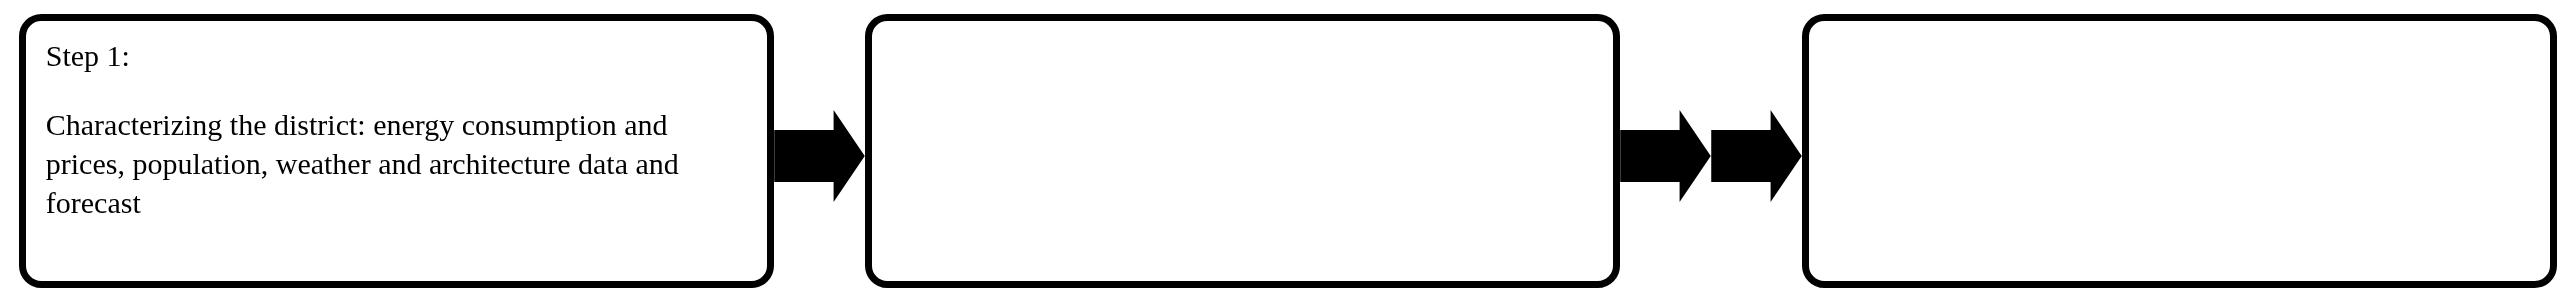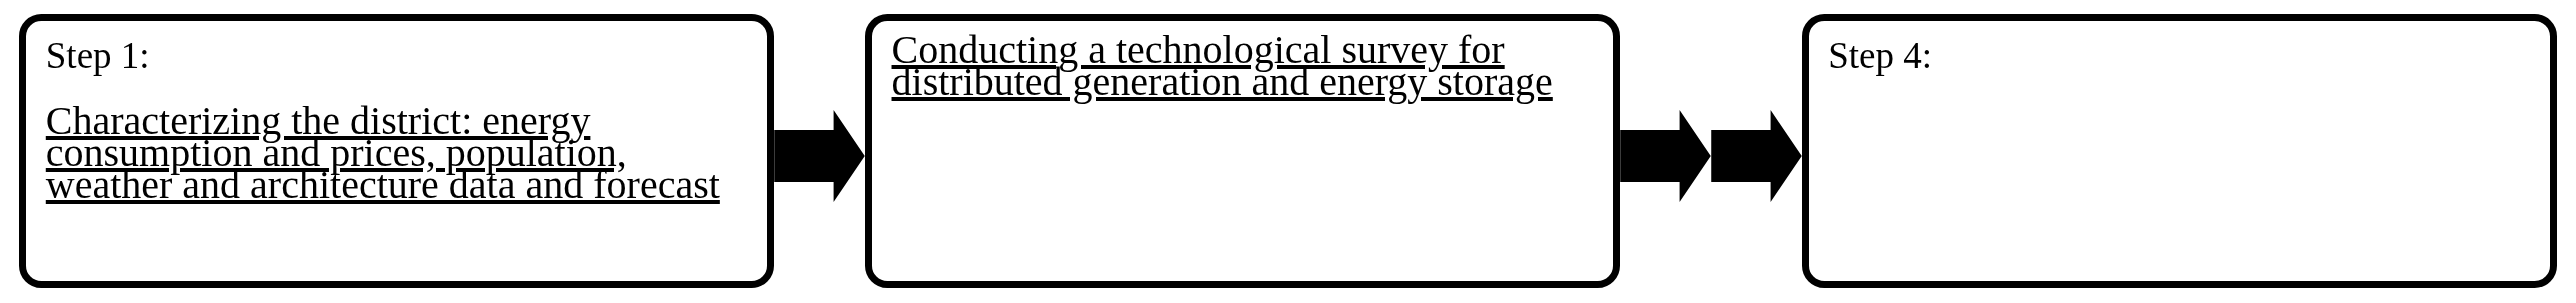--- a/index.html
+++ b/index.html
@@ -23,30 +23,29 @@
     flex: 1 1 0;
     min-width: 0;
     box-sizing: border-box;
     background: #ffffff;
     border: 7.4px solid #000000;
     border-radius: 22.3px;
     padding: 13.4px 19.4px 10.4px 19.4px;
     overflow: hidden;
   }
   .step-title {
-    font-size: 37px;
+    font-size: 30px;
     line-height: 43px;
     margin: 0 0 28px 0;
     white-space: nowrap;
   }
   .step-desc {
-    font-size: 40px;
-    line-height: 32px;
+    font-size: 30px;
+    line-height: 39px;
     margin: 0;
-    text-decoration: underline;
   }
   .arrow-cell {
     flex: 0 0 91px;
     width: 91px;
     display: flex;
     align-items: center;
     justify-content: center;
     position: relative;
     z-index: 1;
     margin-top: 9px; 
@@ -65,34 +64,32 @@
     <p class="step-desc">Characterizing the district: energy consumption and prices, population, weather and architecture data and forecast</p>
   </div>
 
   <div class="arrow-cell">
     <svg width="91" height="92" viewBox="0 0 122 124" aria-hidden="true">
       <polygon points="0,27 80,27 80,0 122,62 80,124 80,97 0,97" fill="#000000"></polygon>
     </svg>
   </div>
 
   <div class="step-box">
-    <p class="step-desc">Conducting a technological survey for distributed generation and energy storage</p>
   </div>
 
   <div class="arrow-cell">
     <svg width="91" height="92" viewBox="0 0 122 124" aria-hidden="true">
       <polygon points="0,27 80,27 80,0 122,62 80,124 80,97 0,97" fill="#000000"></polygon>
     </svg>
   </div>
 
 
   <div class="arrow-cell">
     <svg width="91" height="92" viewBox="0 0 122 124" aria-hidden="true">
       <polygon points="0,27 80,27 80,0 122,62 80,124 80,97 0,97" fill="#000000"></polygon>
     </svg>
   </div>
 
   <div class="step-box">
-    <p class="step-title">Step 4:</p>
   </div>
 
 </div>
 
 
 </body></html>

